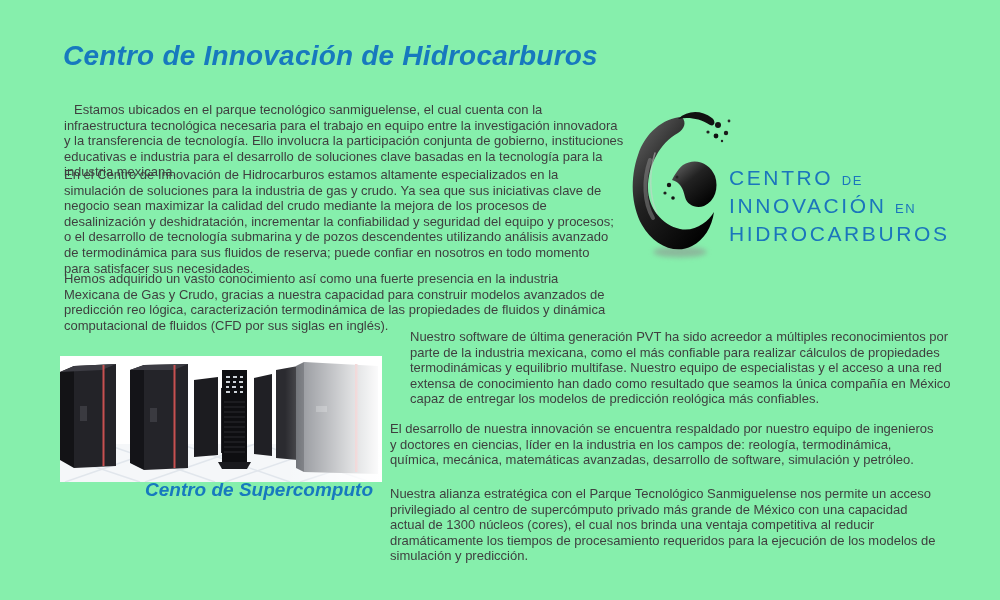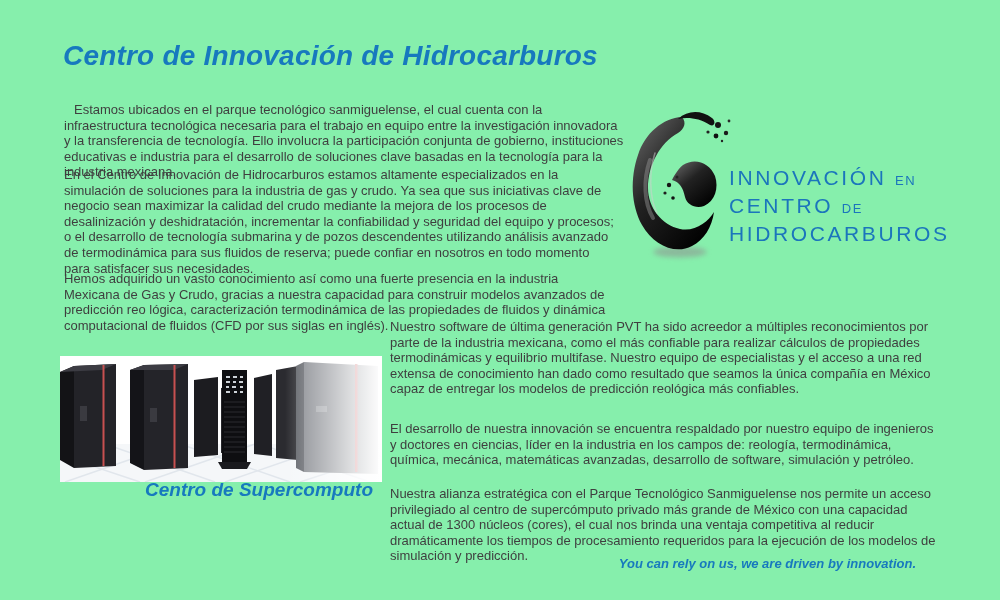--- a/index.html
+++ b/index.html
@@ -26,21 +26,21 @@
     position: absolute;
     font-size: 13px;
     line-height: 15.6px;
     color: #3f3f3f;
   }
   .p-left { left: 64px; width: 550px; }
   .p-right { left: 390px; width: 548px; }
   .p1 { top: 94px; width: 560px; text-indent: 10px; margin-top: 8px; }
   .p2 { top: 167px; }
   .p3 { top: 271px; }
-  .p4 { top: 319px; }
+  .p4 { top: 329px; margin-left: 20px; }
   .p5 { top: 421px; }
   .p6 { top: 486px; }
 
   .logo-wrap {
     position: absolute;
     left: 625px; top: 105px;
     width: 365px; height: 160px;
   }
   .ink-splash {
     position: absolute;
@@ -130,22 +130,22 @@
       <path fill="url(#inkg)" d="M58,60 C70,52 85,58 90,71 C94,83 90,96 79,101 C71,104 62,100 60,92 C58,83 55,77 47,75 C50,69 54,63 58,60 Z"></path>
       <circle cx="44" cy="80" r="2.2" fill="#161616"></circle>
       <circle cx="40" cy="88" r="1.6" fill="#1e1e1e"></circle>
       <circle cx="48" cy="93" r="1.8" fill="#121212"></circle>
       <circle cx="52" cy="72" r="1.5" fill="#242424"></circle>
 
       <path fill="none" stroke="#9a9a9a" stroke-width="4" opacity="0.45" stroke-linecap="round" d="M25,55 C18,75 19,98 28,113"></path>
       <path fill="none" stroke="#cfcfcf" stroke-width="1.6" opacity="0.5" stroke-linecap="round" d="M30,48 C24,66 24,92 32,108"></path>
     </svg>
     <div class="logo-text">
+      <div><span>CENTRO</span> <span class="small">DE</span></div>
       <div><span>INNOVACIÓN</span> <span class="small">EN</span></div>
-      <div><span>CENTRO</span> <span class="small">DE</span></div>
       <div><span>HIDROCARBUROS</span></div>
     </div>
   </div>
 
   <svg class="supercomputer-img" viewBox="0 0 322 126" xmlns="http://www.w3.org/2000/svg">
     <defs>
       <linearGradient id="fadeR" x1="0" y1="0" x2="1" y2="0">
         <stop offset="0" stop-color="#ffffff" stop-opacity="0"></stop>
         <stop offset="0.7" stop-color="#ffffff" stop-opacity="0.75"></stop>
         <stop offset="1" stop-color="#ffffff" stop-opacity="1"></stop>
@@ -220,15 +220,14 @@
 
     <rect x="225" y="0" width="97" height="126" fill="url(#fadeR)"></rect>
   </svg>
 
   <div class="supercomputer-caption">Centro de Supercomputo</div>
 
   <p class="body-par p-right p4">Nuestro software de última generación PVT ha sido acreedor a múltiples reconocimientos por parte de la industria mexicana, como el más confiable para realizar cálculos de propiedades  termodinámicas y equilibrio multifase.  Nuestro equipo de especialistas y el acceso a una red extensa de conocimiento han dado como resultado que seamos la única compañía en México capaz de entregar los modelos de predicción reológica más confiables.</p>
   <p class="body-par p-right p5">El desarrollo de nuestra innovación se encuentra respaldado por nuestro equipo de ingenieros y doctores en ciencias, líder en la industria en los campos de: reología, termodinámica, química, mecánica, matemáticas avanzadas, desarrollo de software, simulación y petróleo.</p>
   <p class="body-par p-right p6">Nuestra alianza estratégica con el Parque Tecnológico Sanmiguelense nos permite un acceso privilegiado al centro de supercómputo privado más grande de México con una capacidad actual de 1300 núcleos (cores), el cual nos brinda una ventaja competitiva al reducir dramáticamente los tiempos de procesamiento requeridos para la ejecución de los modelos de simulación y predicción.</p>
 
-  <div class="tagline">You can rely on us, we are driven by innovation.</div>
 
 </div>
 
 </body></html>

